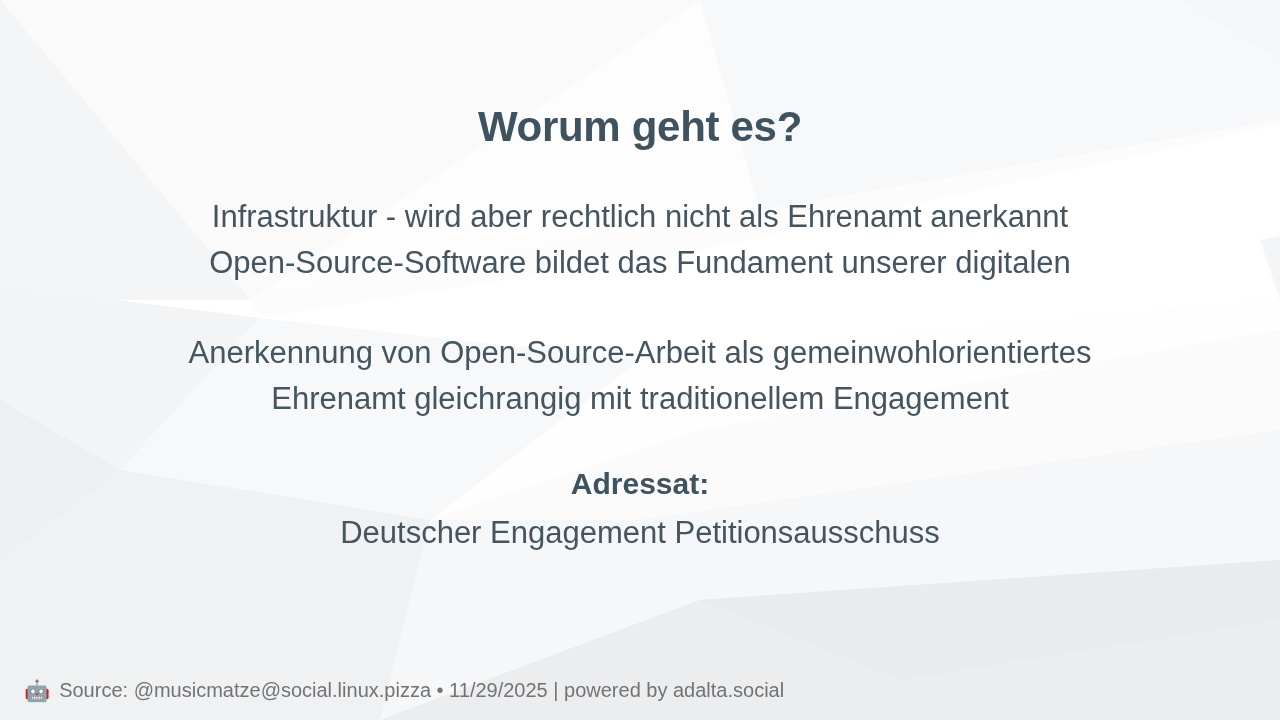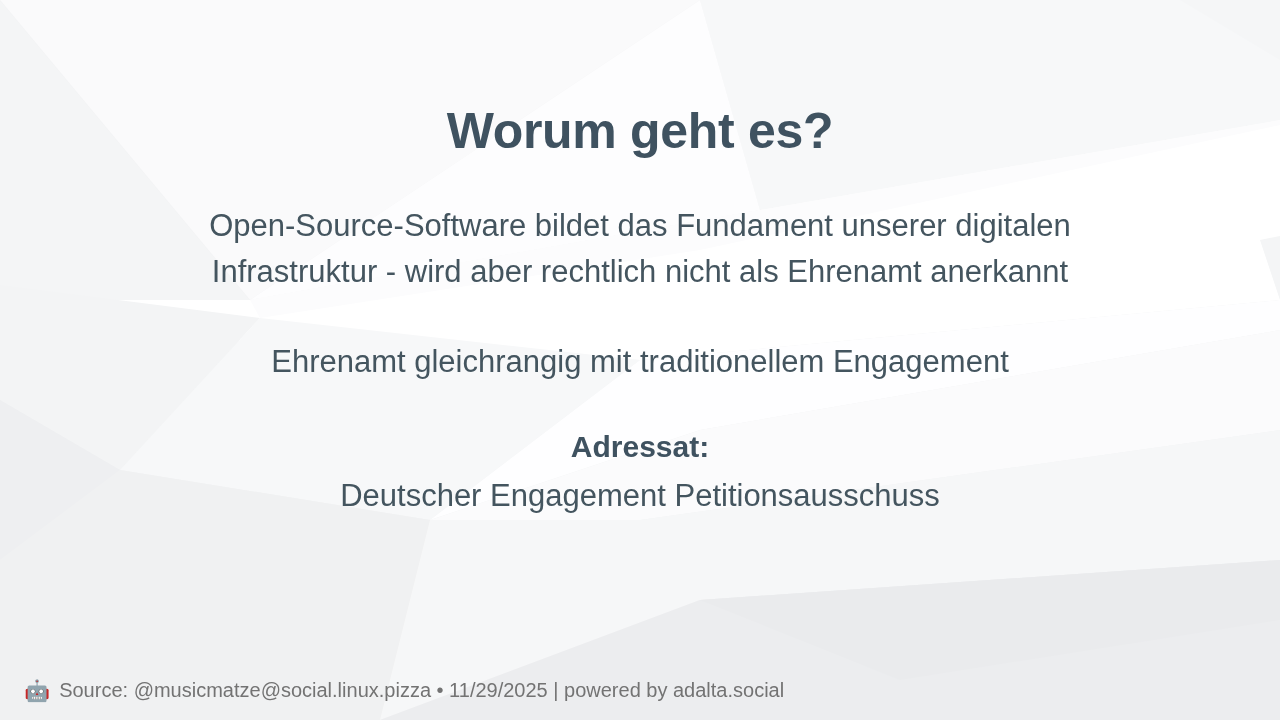--- a/index.html
+++ b/index.html
@@ -41,21 +41,21 @@
     width: 100%;
     flex: 1 1 auto;
     display: flex;
     flex-direction: column;
     align-items: center;
     justify-content: flex-start;
     padding-top: 104px;
   }
 
   .headline {
-    font-size: 50px;
+    font-size: 42px;
     font-weight: bold;
     color: #3f5260;
     letter-spacing: -0.3px;
     text-align: center;
     line-height: 1.1;
   }
 
   .block {
     width: 100%;
     text-align: center;
@@ -137,25 +137,26 @@
   <polygon points="1260,240 1280,236 1280,300" fill="#f4f5f6"></polygon>
 </svg>
 
 <div class="card">
 
   <div class="content-area">
 
     <h1 class="headline">Worum geht es?</h1>
 
     <section class="block block-intro">
+      <div class="body-line">Infrastruktur - wird aber rechtlich nicht als Ehrenamt anerkannt</div>
       <div class="body-line">Open-Source-Software bildet das Fundament unserer digitalen</div>
-      <div class="body-line">Infrastruktur - wird aber rechtlich nicht als Ehrenamt anerkannt</div>
     </section>
 
     <section class="block block-ziel">
+      <div class="body-line">Anerkennung von Open-Source-Arbeit als gemeinwohlorientiertes</div>
       <div class="body-line">Ehrenamt gleichrangig mit traditionellem Engagement</div>
     </section>
 
     <section class="block block-adr">
       <div class="sub-heading">Adressat:</div>
       <div class="body-line">Deutscher Engagement Petitionsausschuss</div>
     </section>
 
   </div>
 </div>

